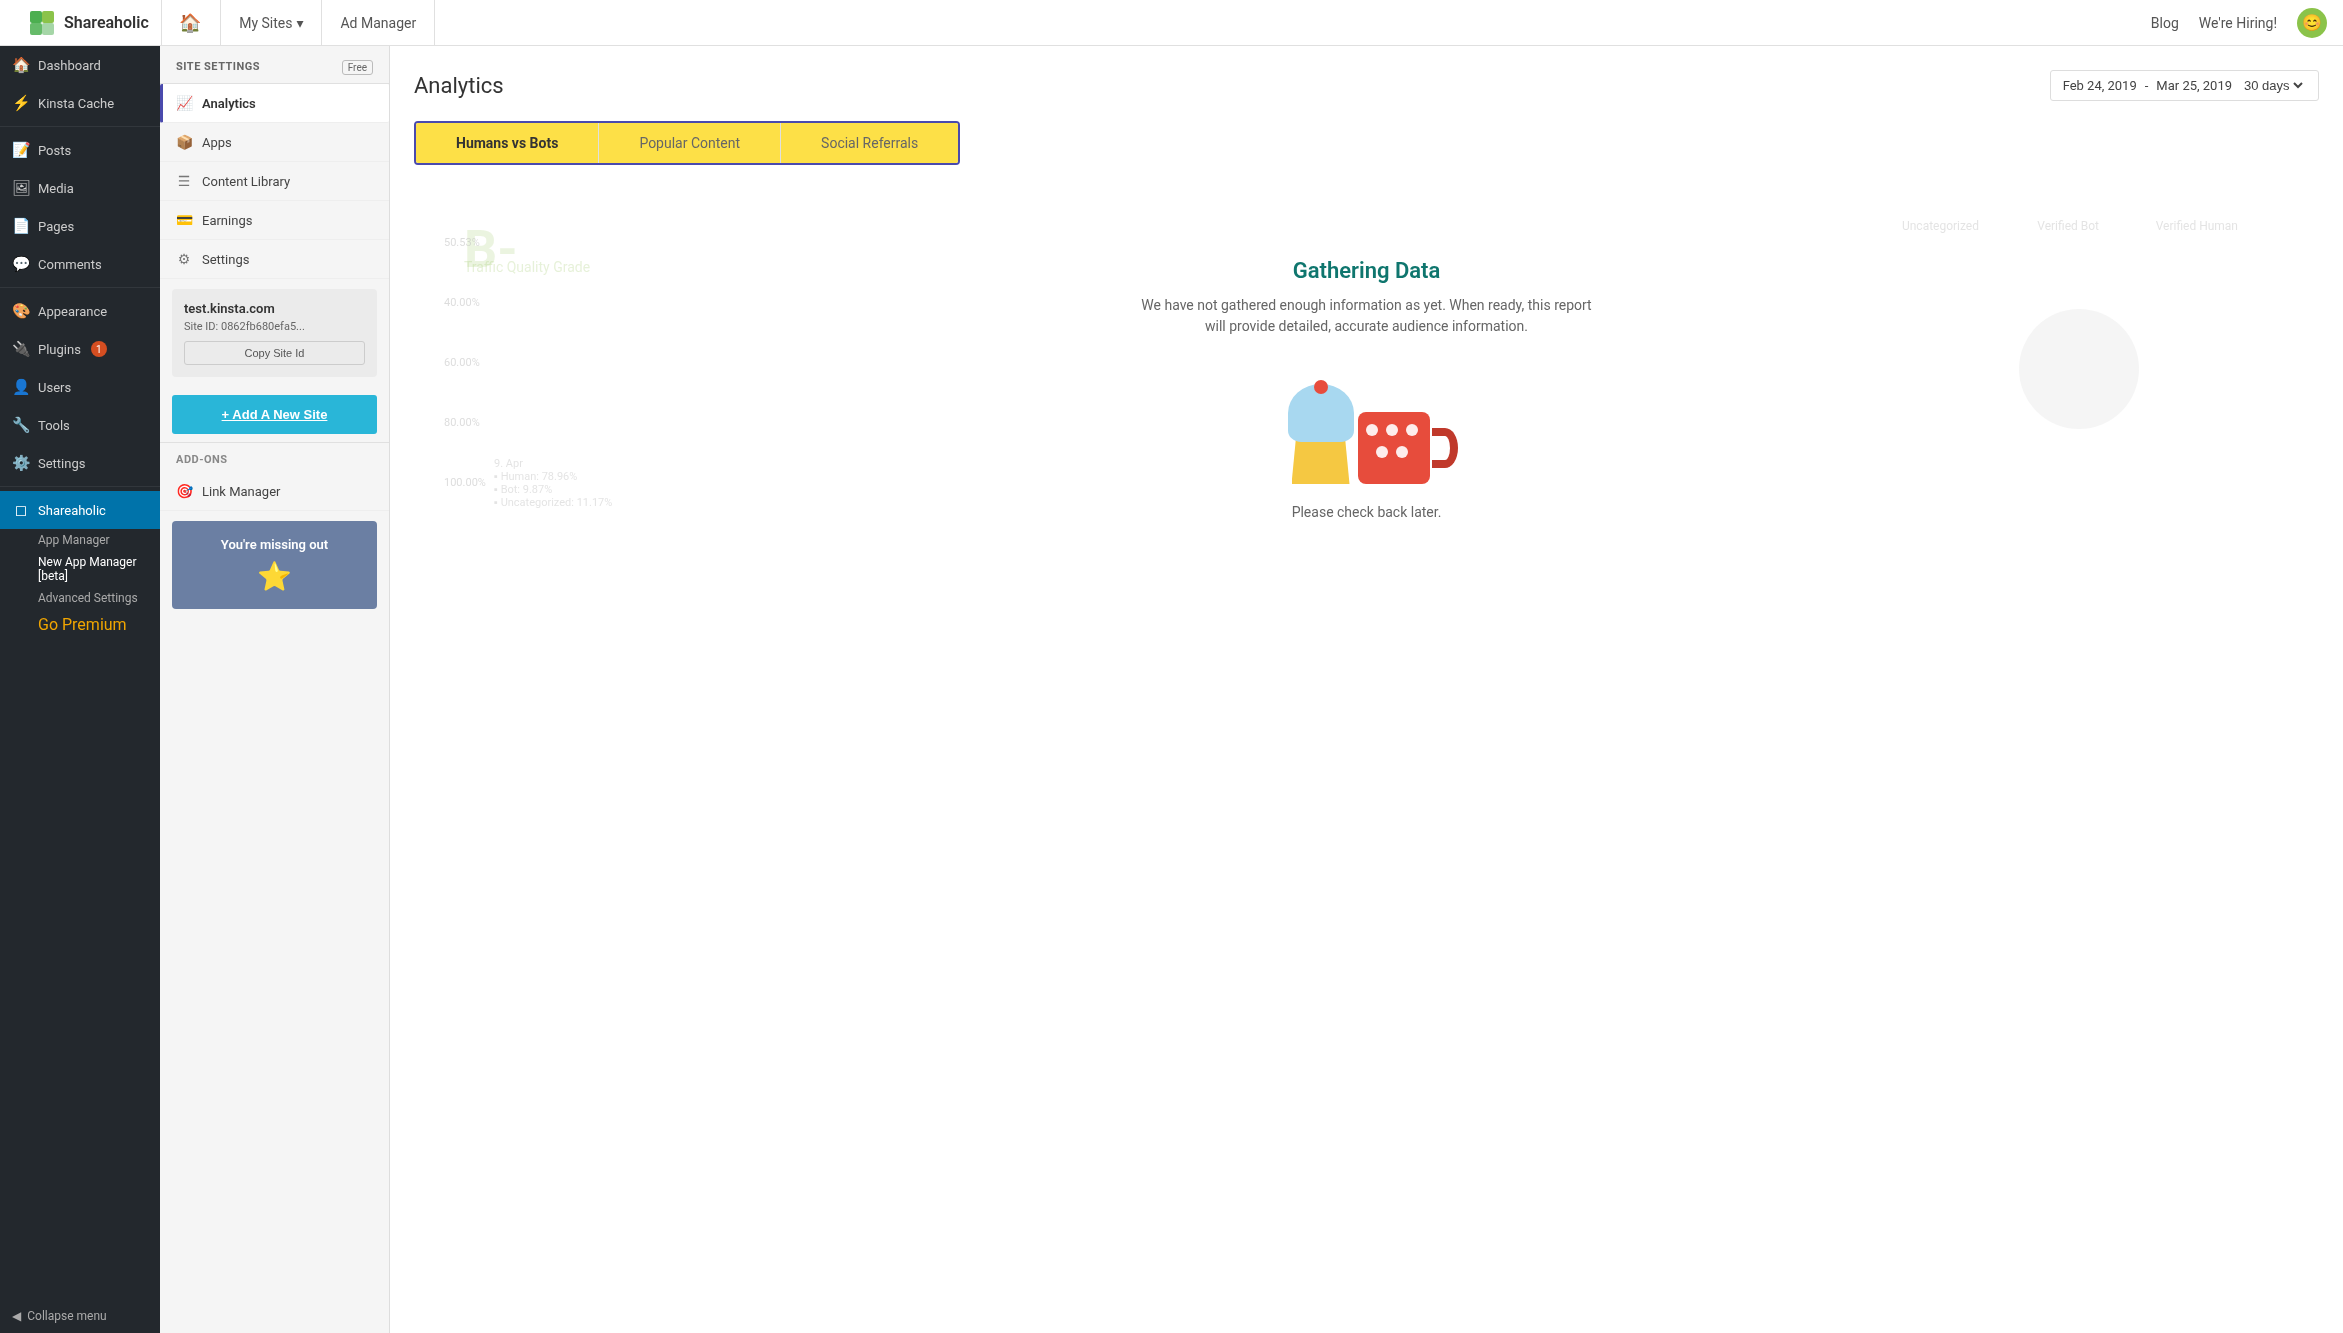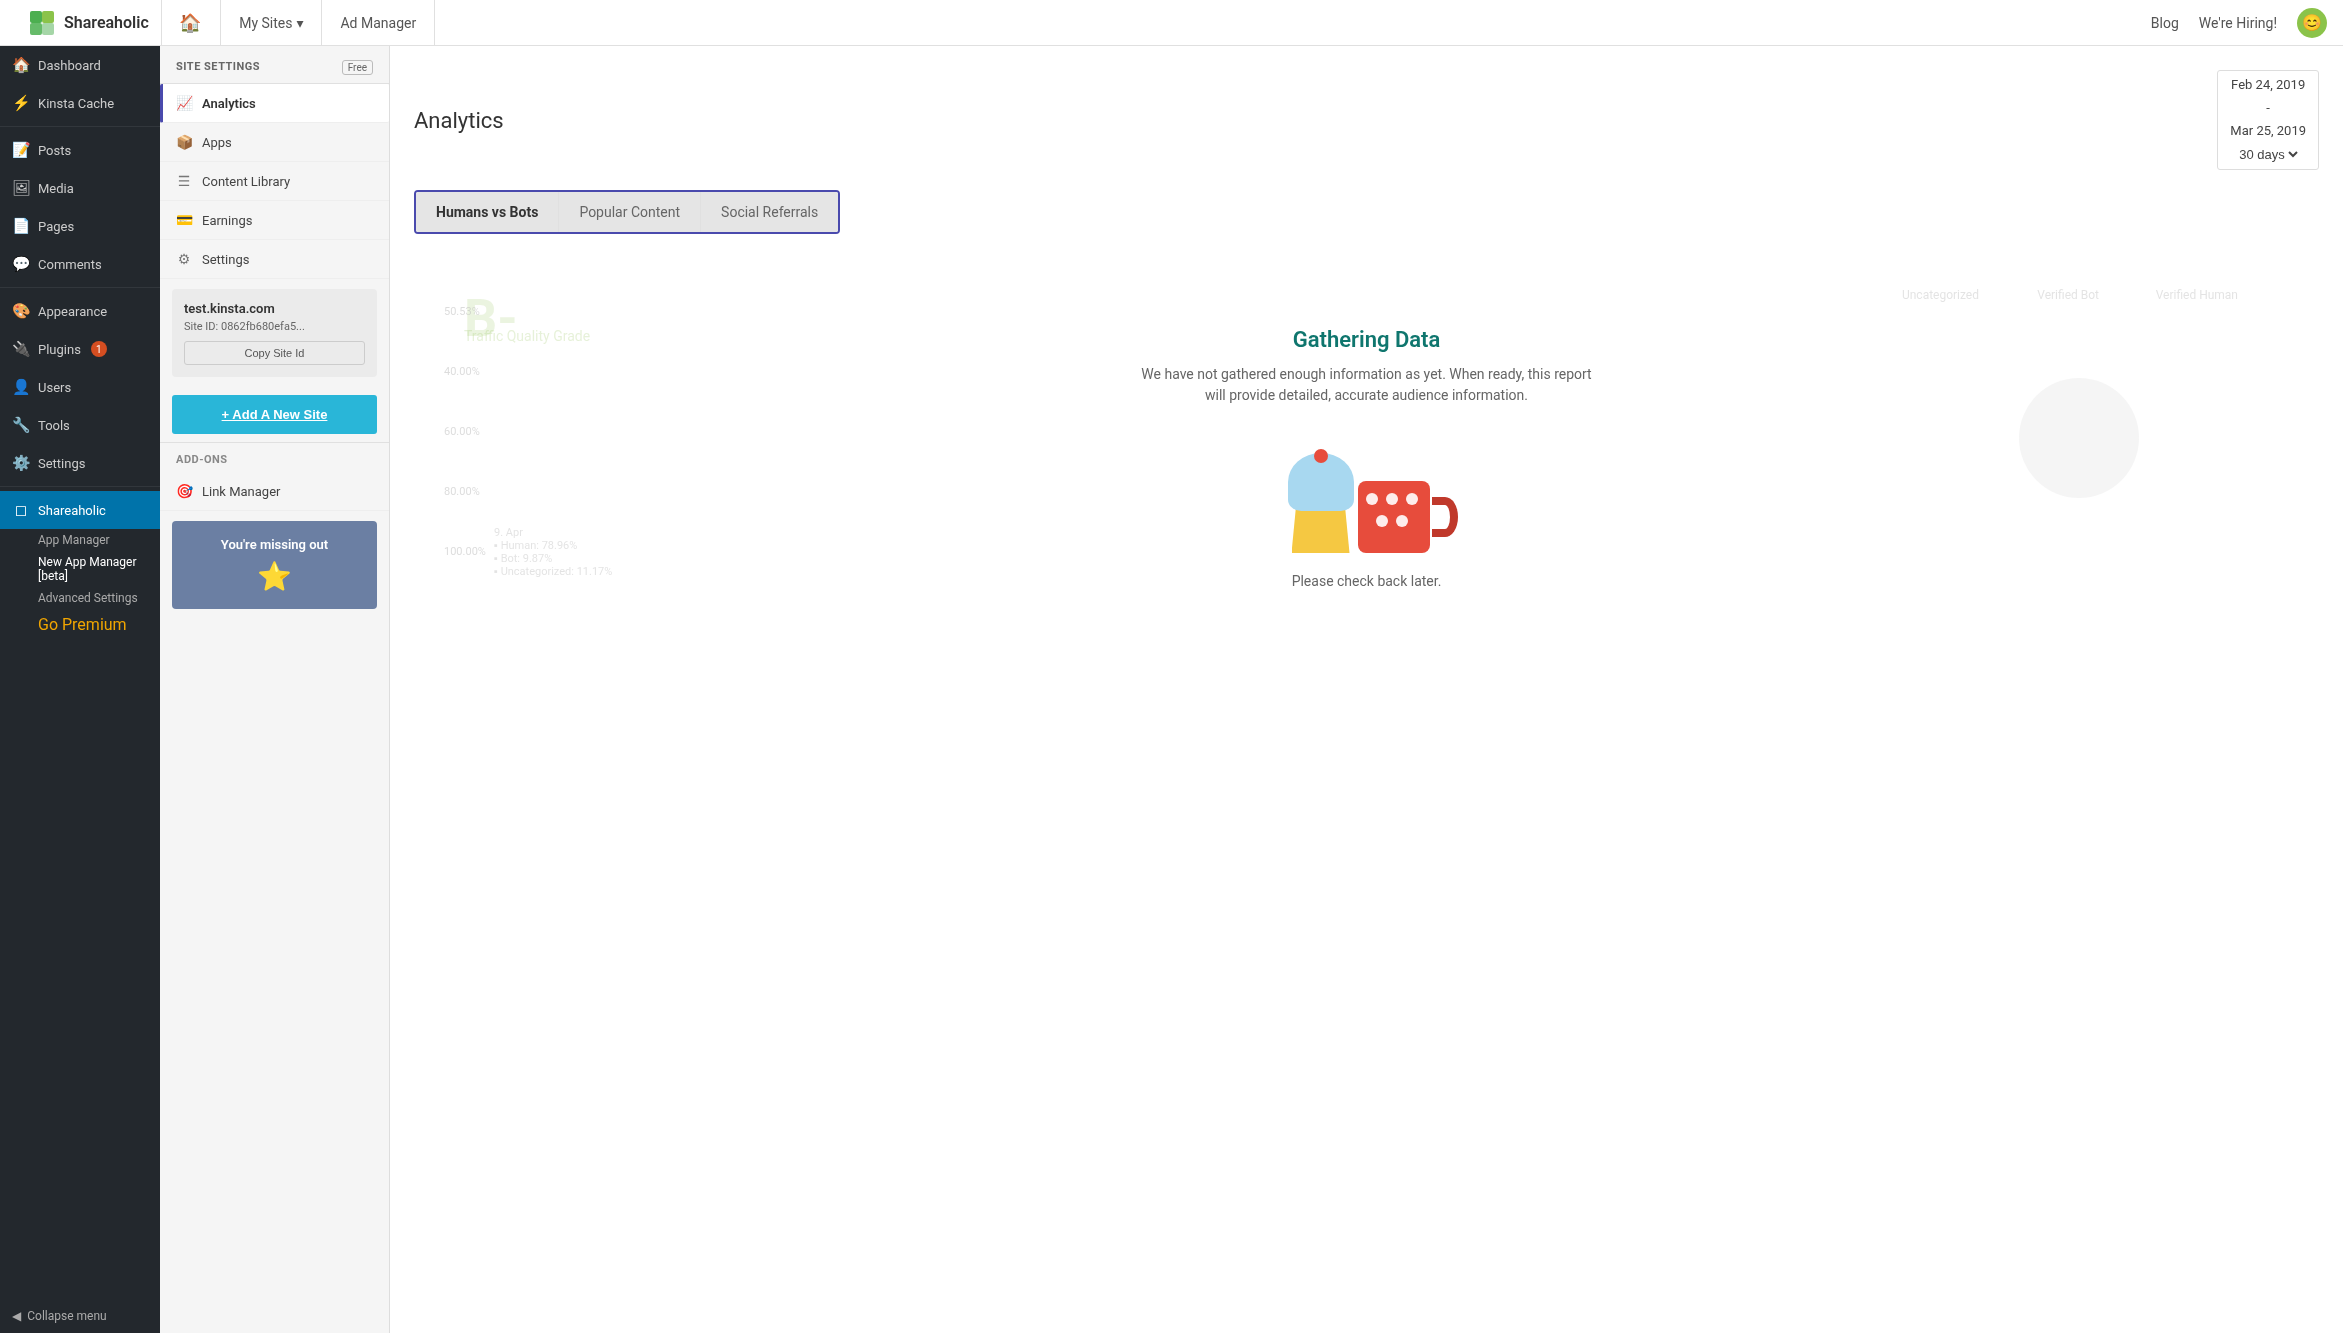--- a/index.html
+++ b/index.html
@@ -105,32 +105,32 @@
     
     .analytics-panel {
       flex: 1; background: #fff; overflow-y: auto; padding: 24px;
     }
     .analytics-header {
       display: flex; align-items: center; justify-content: space-between; margin-bottom: 20px;
     }
     .analytics-title { font-size: 22px; font-weight: 400; color: #333; }
     .date-range-bar {
       display: flex; align-items: center; gap: 8px; border: 1px solid #ddd;
-      border-radius: 3px; padding: 6px 12px; font-size: 13px; color: #444; background: #fff; flex-direction: column;
+      border-radius: 3px; padding: 6px 12px; font-size: 13px; color: #444; background: #fff;
     }
     .date-range-bar select {
       border: none; outline: none; font-size: 13px; color: #444; background: transparent; cursor: pointer;
     }
 
     .analytics-tabs {
       display: flex; border: 2px solid #4a4aad; border-radius: 4px; overflow: hidden;
       width: fit-content; margin-bottom: 24px;
     }
     .analytics-tab {
-      padding: 12px 20px; font-size: 14px; cursor: pointer; color: #666; background: #e5e5e5;
+      padding: 12px 40px; font-size: 14px; cursor: pointer; color: #666; background: #fde047;
       border-right: 1px solid #e0e0e0;
     }
     .analytics-tab:last-child { border-right: none; }
     .analytics-tab.active { font-weight: 700; color: #333; }
 
     .gathering-data-area {
       display: flex; flex-direction: column; align-items: center; justify-content: center;
       padding: 40px 20px; position: relative; min-height: 400px;
     }
     .gathering-content {

